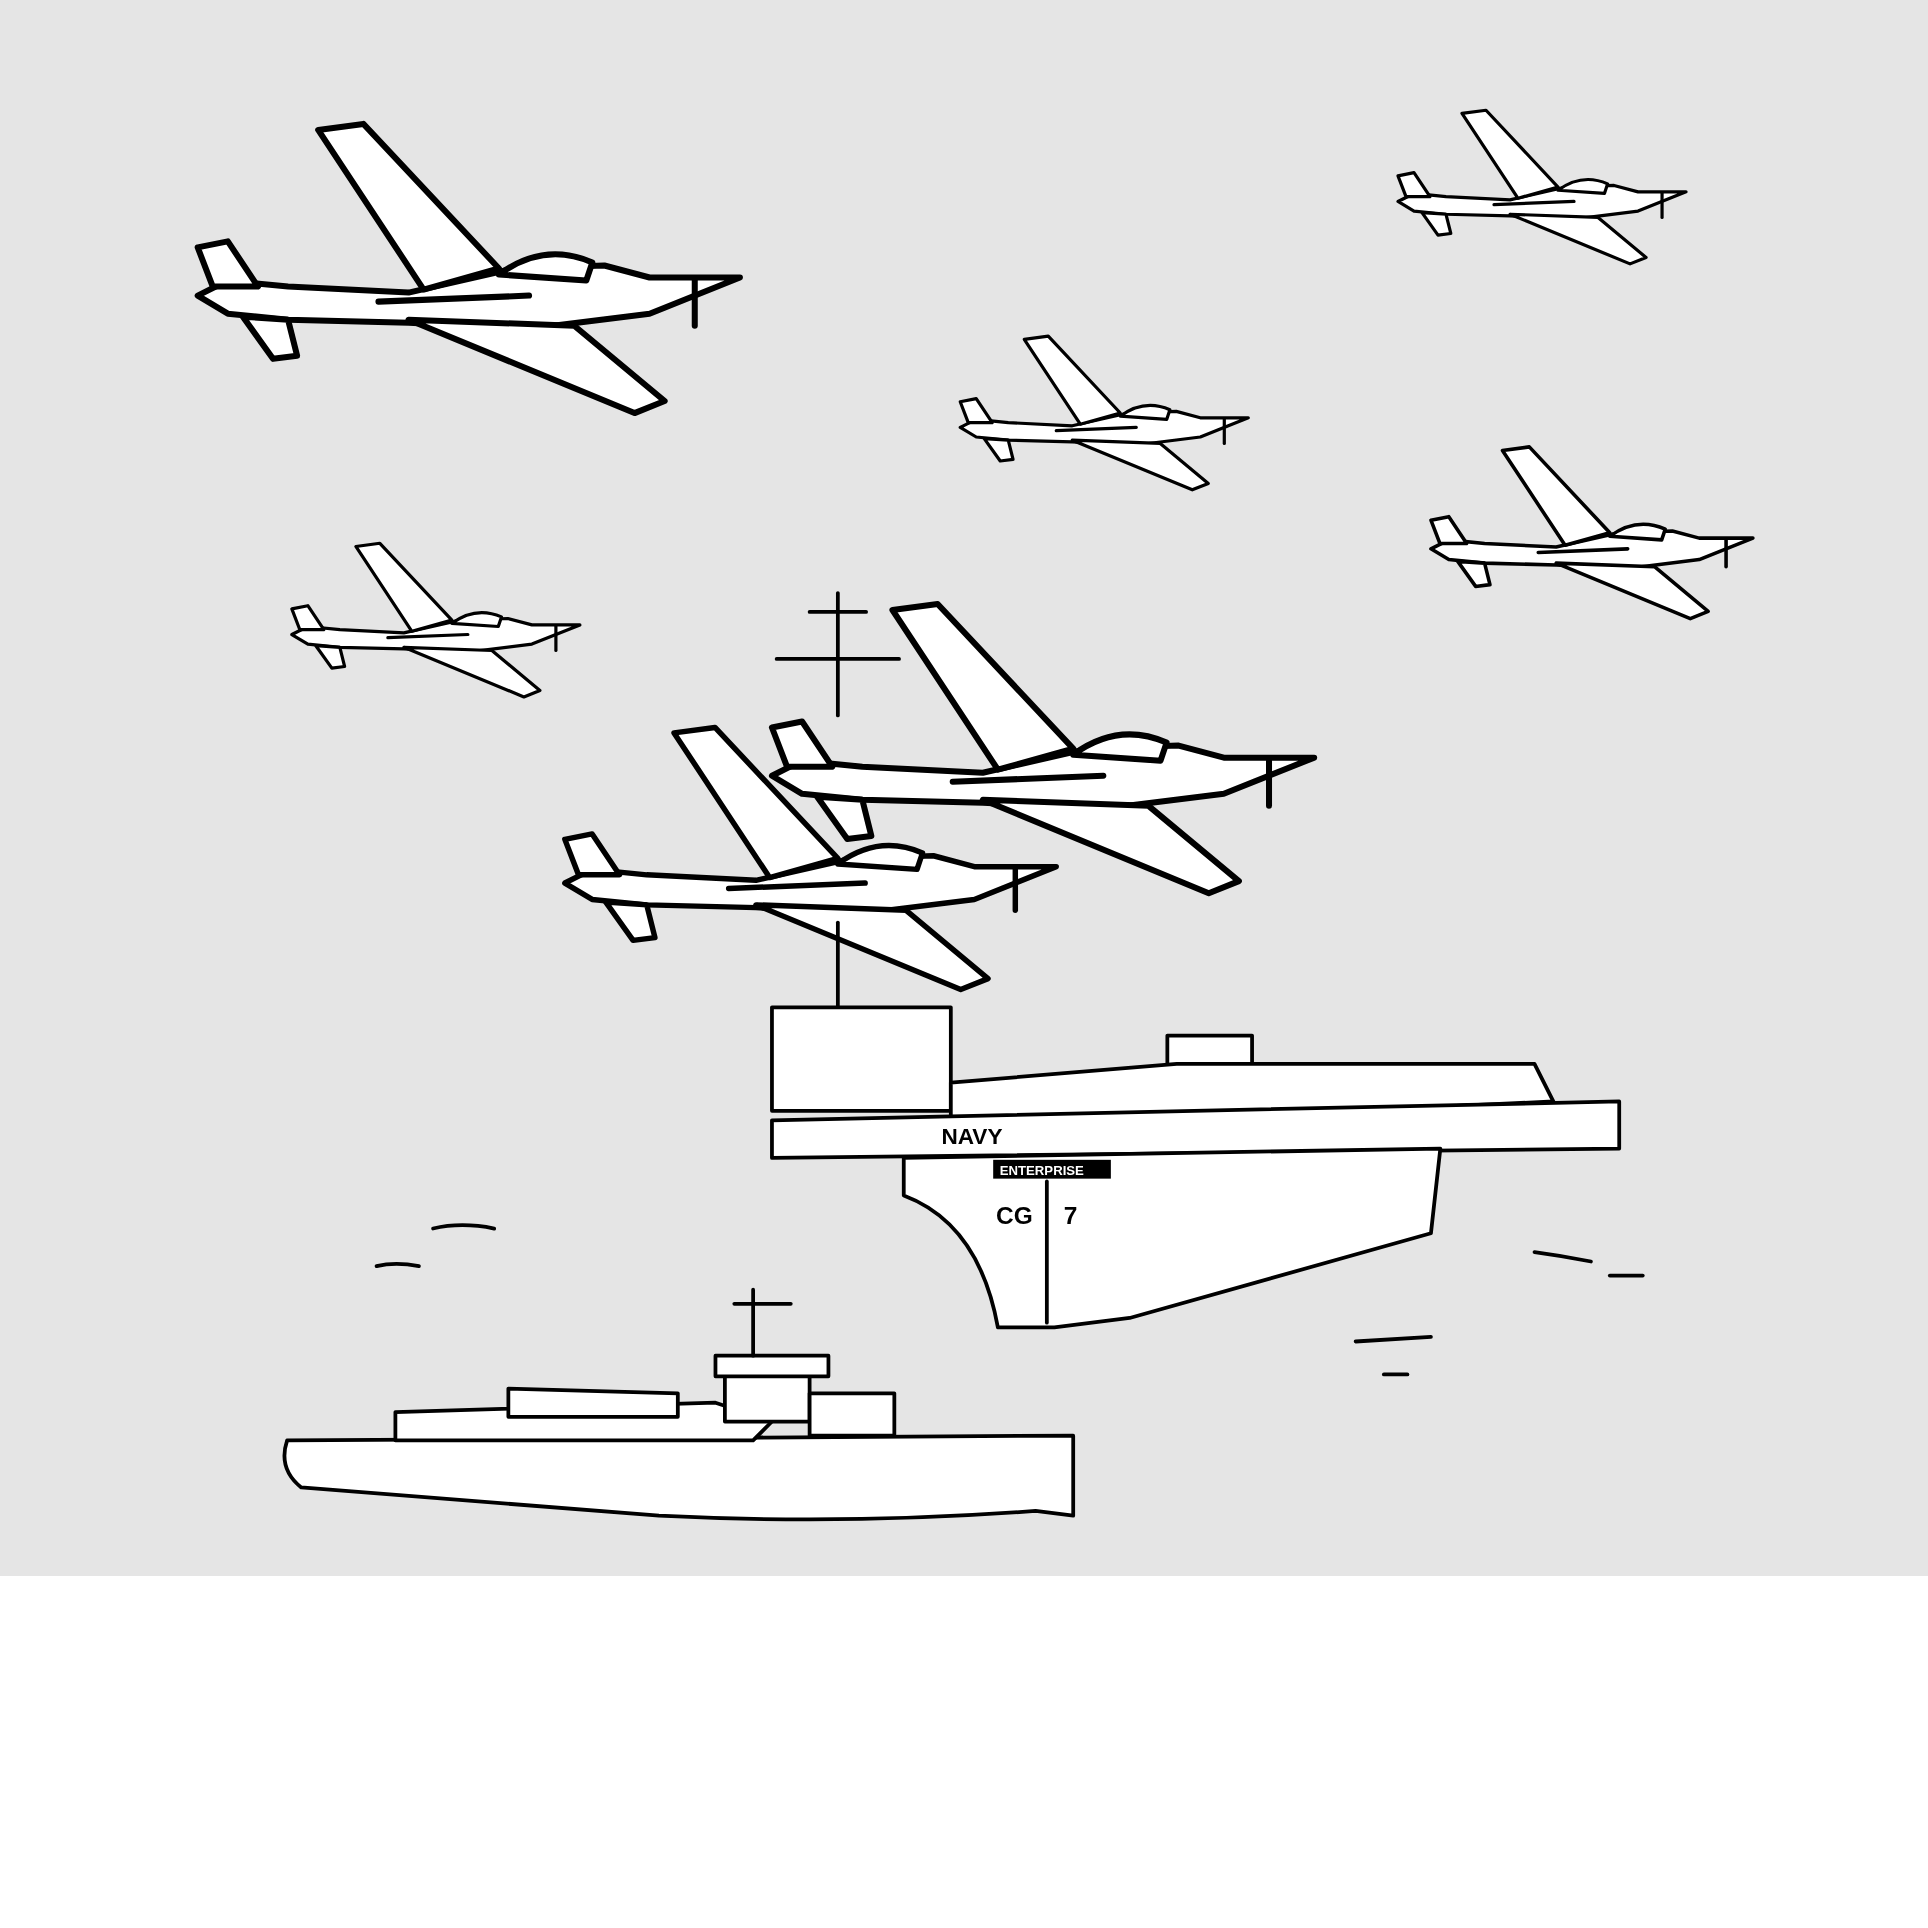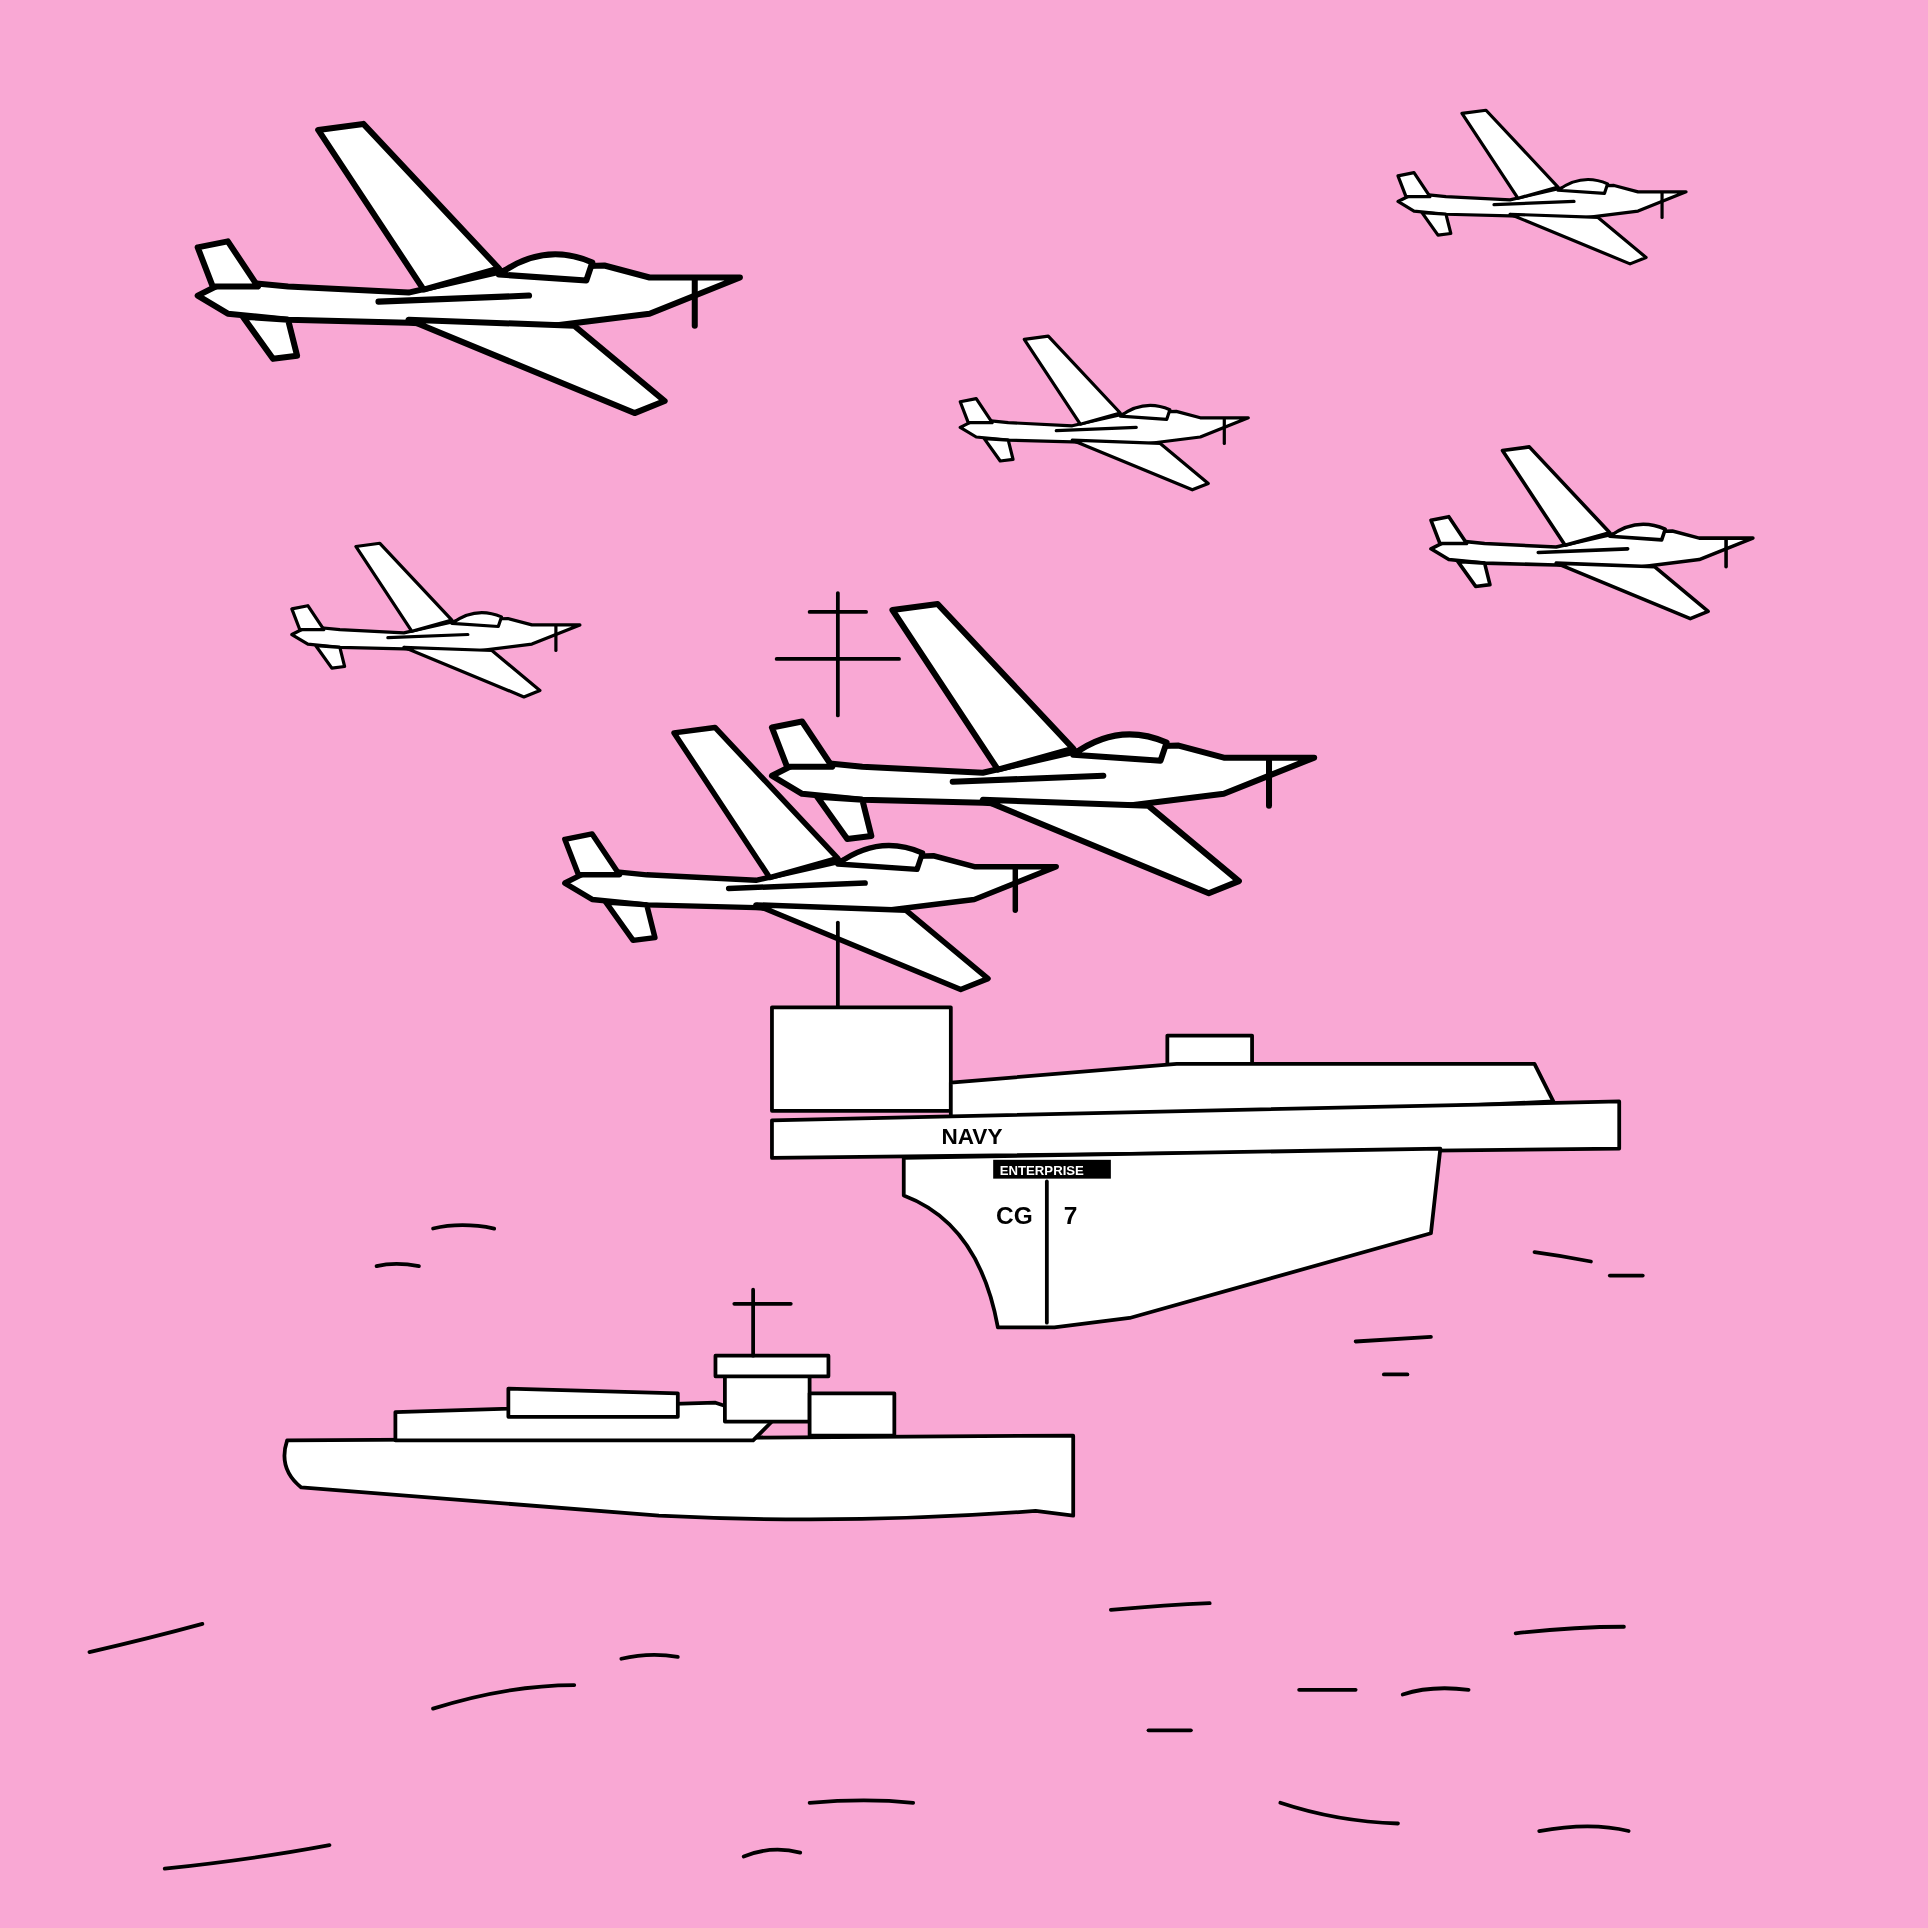--- a/index.html
+++ b/index.html
@@ -1,16 +1,16 @@
 <!DOCTYPE html>
 <html style="font-size:15px"><head>
 <meta charset="utf-8">
 <style>
   html,body{margin:0;padding:0;background:#ffffff;}
-  #canvas{position:relative;width:1928px;height:1928px;background:#f9a8d4;overflow:hidden;font-family:"Liberation Sans",sans-serif;}
+  #canvas{position:relative;width:1928px;height:1576px;background:#e5e5e5;overflow:hidden;font-family:"Liberation Sans",sans-serif;}
   svg{position:absolute;left:0;top:0;}
   .ln{fill:none;stroke:#000;stroke-width:4;stroke-linejoin:round;stroke-linecap:round;}
   .fl{fill:#fff;stroke:#000;stroke-width:4;stroke-linejoin:round;}
   .txt{font-family:"Liberation Sans",sans-serif;font-weight:bold;fill:#000;}
 </style>
 </head>
 <body>
 
 <div id="canvas">
 <svg width="1928" height="1928" viewBox="0 0 2048 2048">

